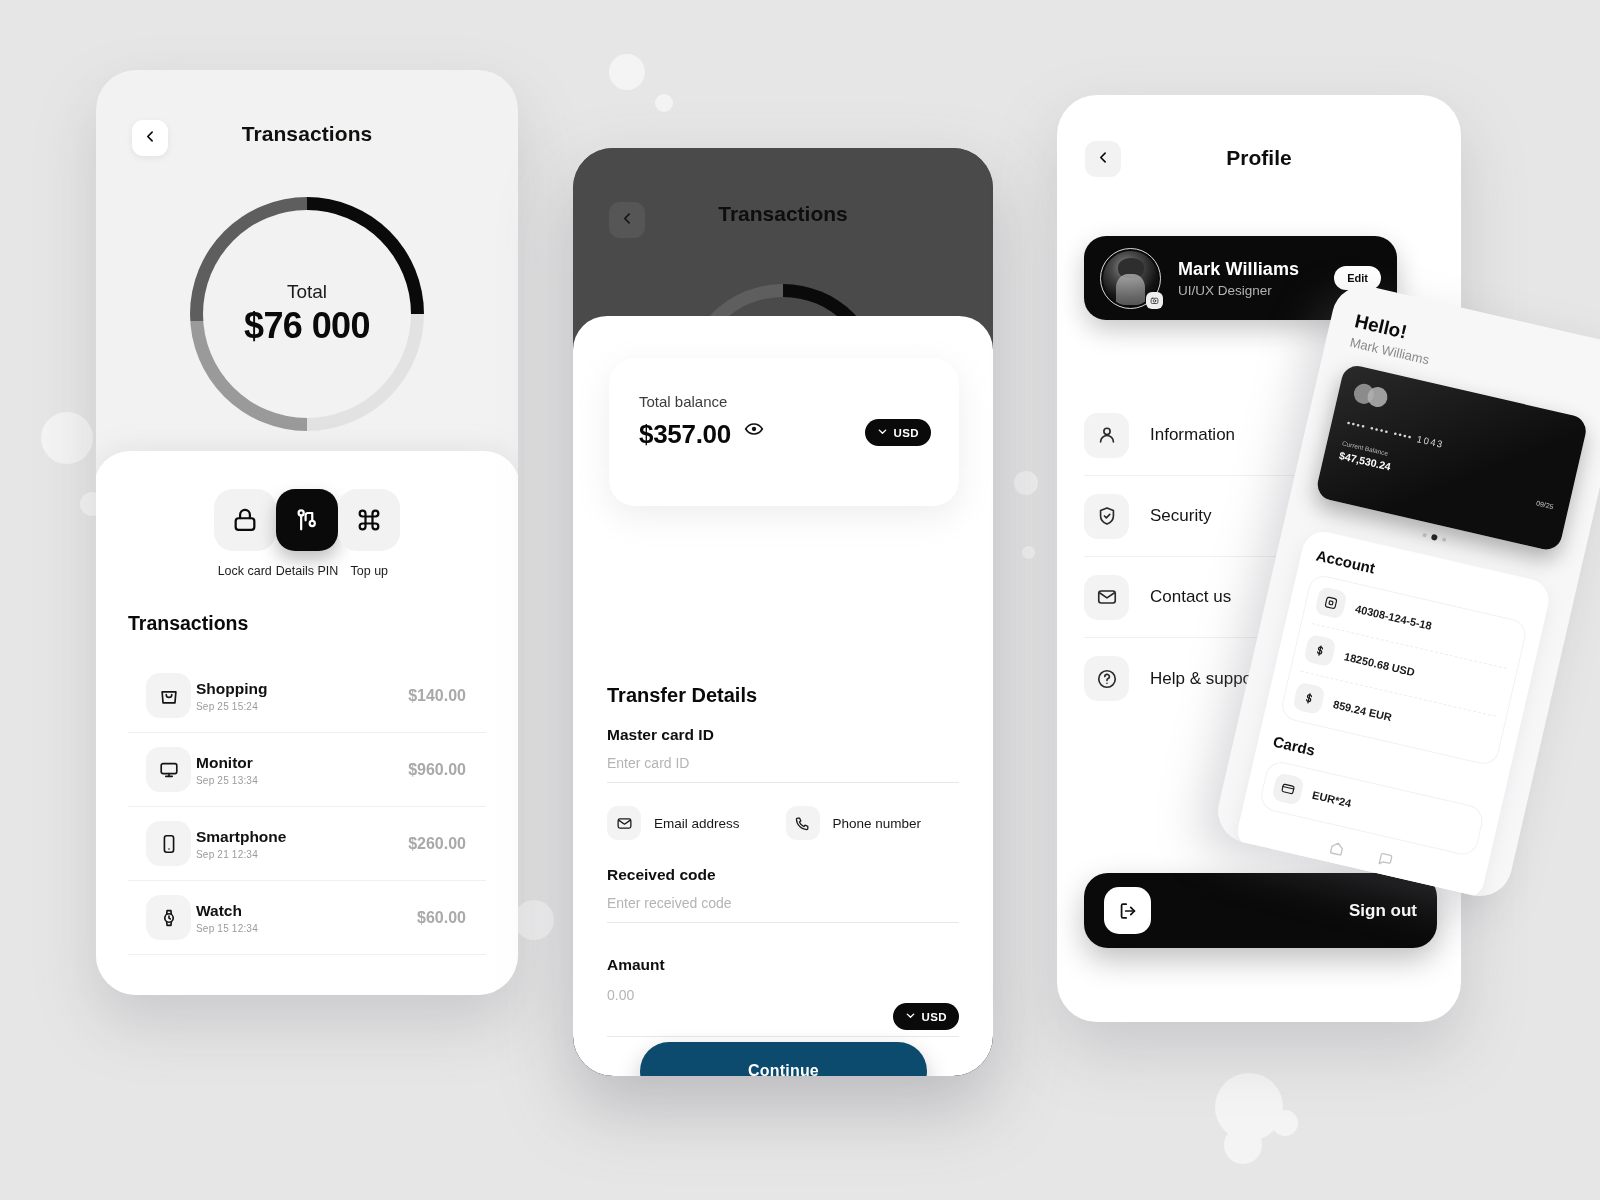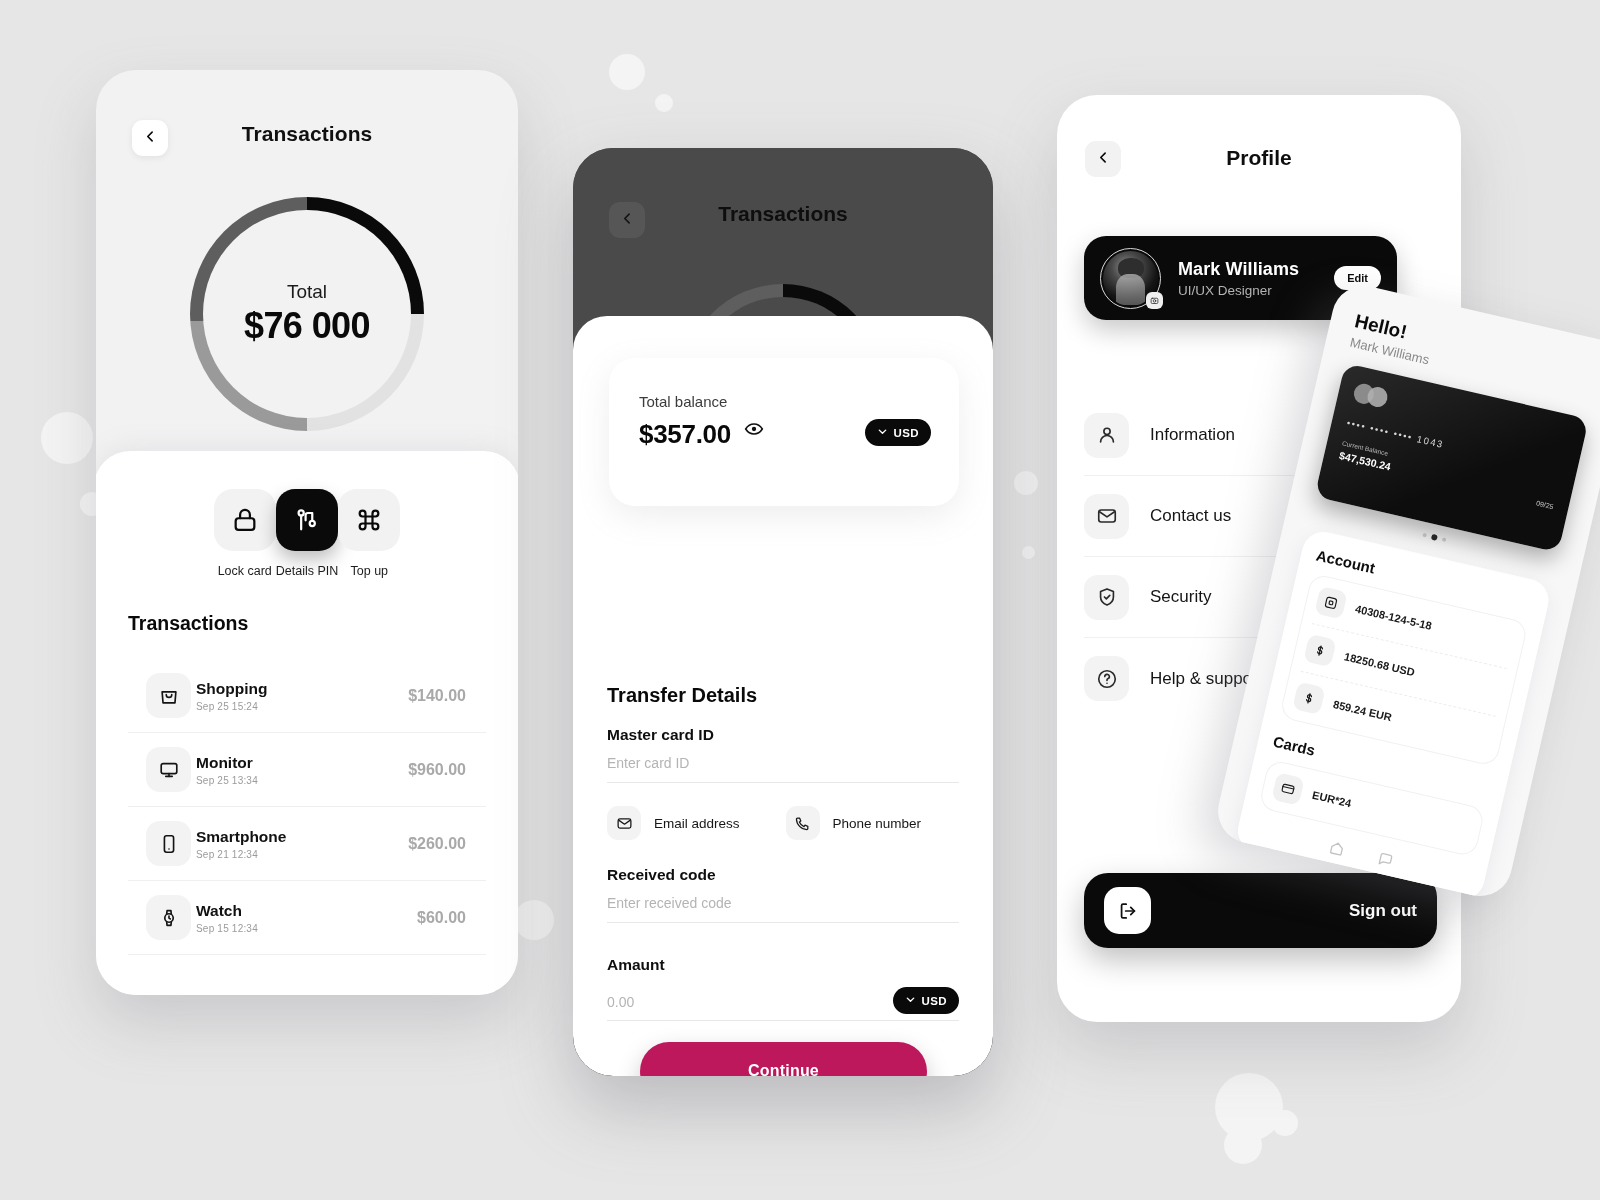--- a/index.html
+++ b/index.html
@@ -137,27 +137,27 @@
   .contact { display: flex; align-items: center; gap: 13px; }
   .contact:last-child { margin-left: 46px; }
   .contact-ic {
     width: 34px; height: 34px; border-radius: 11px; background: #f3f3f4;
     display: flex; align-items: center; justify-content: center; color: #181818;
   }
   .contact-ic svg { width: 17px; height: 17px; }
   .contact-lb { font-size: 13.5px; color: #171717; font-weight: 500; }
 
   .amt-row { position: absolute; left: 34px; top: 640px; width: 352px; }
-  .amt-inline { display: flex; align-items: flex-end; padding-bottom: 10px; border-bottom: 1px solid #e8e8e8; margin-top: 13px;}
+  .amt-inline { display: flex; padding-bottom: 10px; border-bottom: 1px solid #e8e8e8; margin-top: 13px; flex-direction: column;}
   .amt-val { font-size: 14px; color: #b4b4b4; }
   .amt-pill { margin-left: auto; margin-bottom: -4px; }
 
   .continue {
     position: absolute; left: 67px; top: 726px; width: 287px; height: 58px;
-    background: #be185d; border-radius: 29px; color: #fff;
+    background: #0c4a6e; border-radius: 29px; color: #fff;
     display: flex; align-items: center; justify-content: center;
     font-size: 16px; font-weight: 600; letter-spacing: .2px;
     box-shadow: 0 10px 24px rgba(0,0,0,.22);
   }
 
   
   #phone-right {
     left: 1057px; top: 95px; width: 404px; height: 927px;
     background: #ffffff; border-radius: 40px;
     box-shadow: 0 28px 64px rgba(120,120,130,.26);
@@ -544,35 +544,35 @@
               <circle cx="12" cy="8" r="3.4"></circle>
               <path d="M5 19.5a7 7 0 0 1 14 0"></path>
             </svg>
         </div>
         <div class="menu-lb">Information</div>
       </div>
 
       <div class="menu-item">
         <div class="menu-ic">
           <svg viewBox="0 0 24 24" fill="none" stroke="currentColor" stroke-width="1.8" stroke-linecap="round" stroke-linejoin="round">
-              <rect x="3" y="5.5" width="18" height="13" rx="2.6"></rect>
-              <path d="M4.2 7.6 12 13l7.8-5.4"></path>
-            </svg>
-        </div>
-        <div class="menu-lb">Contact us</div>
+              <path d="M12 3.2 19 6v6c0 4.2-3 7.3-7 8.8-4-1.5-7-4.6-7-8.8V6z"></path>
+              <polyline points="9.2 12 11.3 14.1 15 10.3"></polyline>
+            </svg>
+        </div>
+        <div class="menu-lb">Security</div>
       </div>
 
       <div class="menu-item">
         <div class="menu-ic">
           <svg viewBox="0 0 24 24" fill="none" stroke="currentColor" stroke-width="1.8" stroke-linecap="round" stroke-linejoin="round">
-              <path d="M12 3.2 19 6v6c0 4.2-3 7.3-7 8.8-4-1.5-7-4.6-7-8.8V6z"></path>
-              <polyline points="9.2 12 11.3 14.1 15 10.3"></polyline>
-            </svg>
-        </div>
-        <div class="menu-lb">Security</div>
+              <rect x="3" y="5.5" width="18" height="13" rx="2.6"></rect>
+              <path d="M4.2 7.6 12 13l7.8-5.4"></path>
+            </svg>
+        </div>
+        <div class="menu-lb">Contact us</div>
       </div>
 
       <div class="menu-item">
         <div class="menu-ic">
           <svg viewBox="0 0 24 24" fill="none" stroke="currentColor" stroke-width="1.8" stroke-linecap="round" stroke-linejoin="round">
               <circle cx="12" cy="12" r="9"></circle>
               <path d="M9.6 9.4a2.5 2.5 0 1 1 3.2 2.4c-.6.2-.8.7-.8 1.3v.5"></path>
               <circle cx="12" cy="16.6" r=".9" fill="currentColor" stroke="none"></circle>
             </svg>
         </div>

